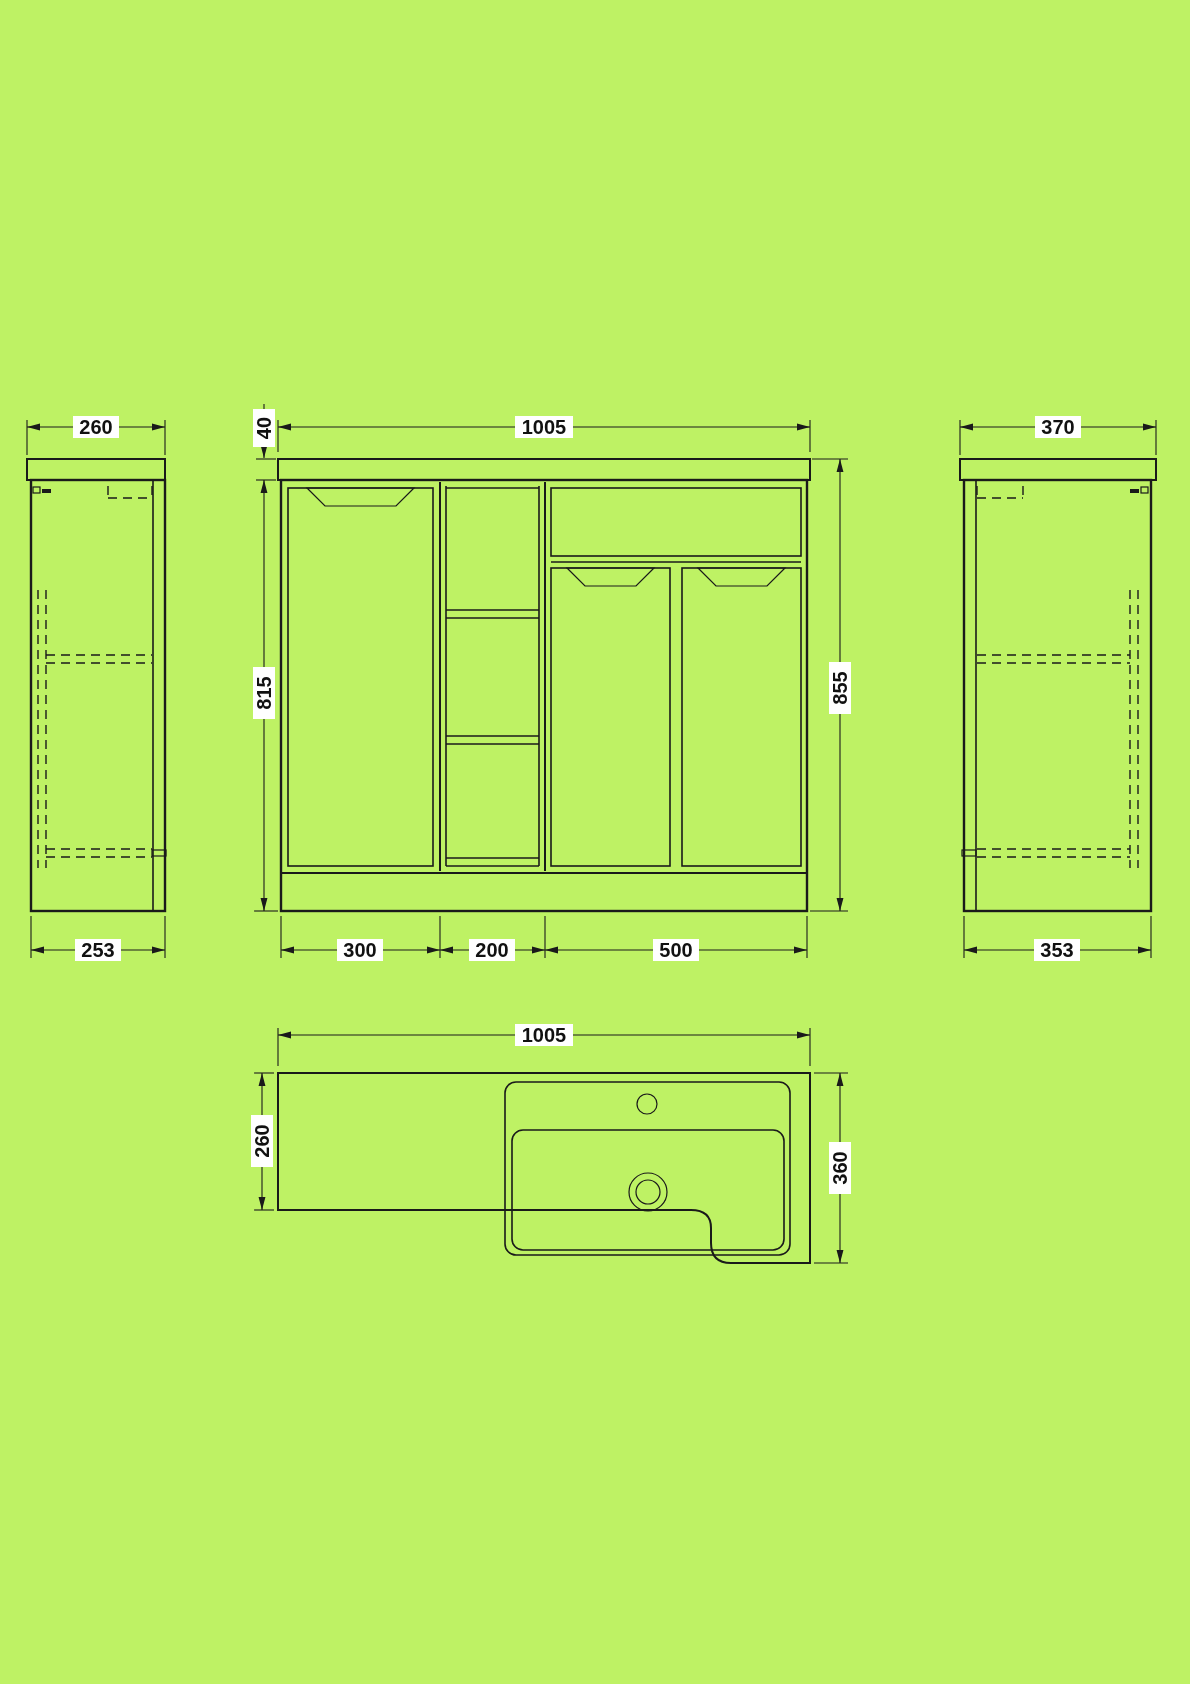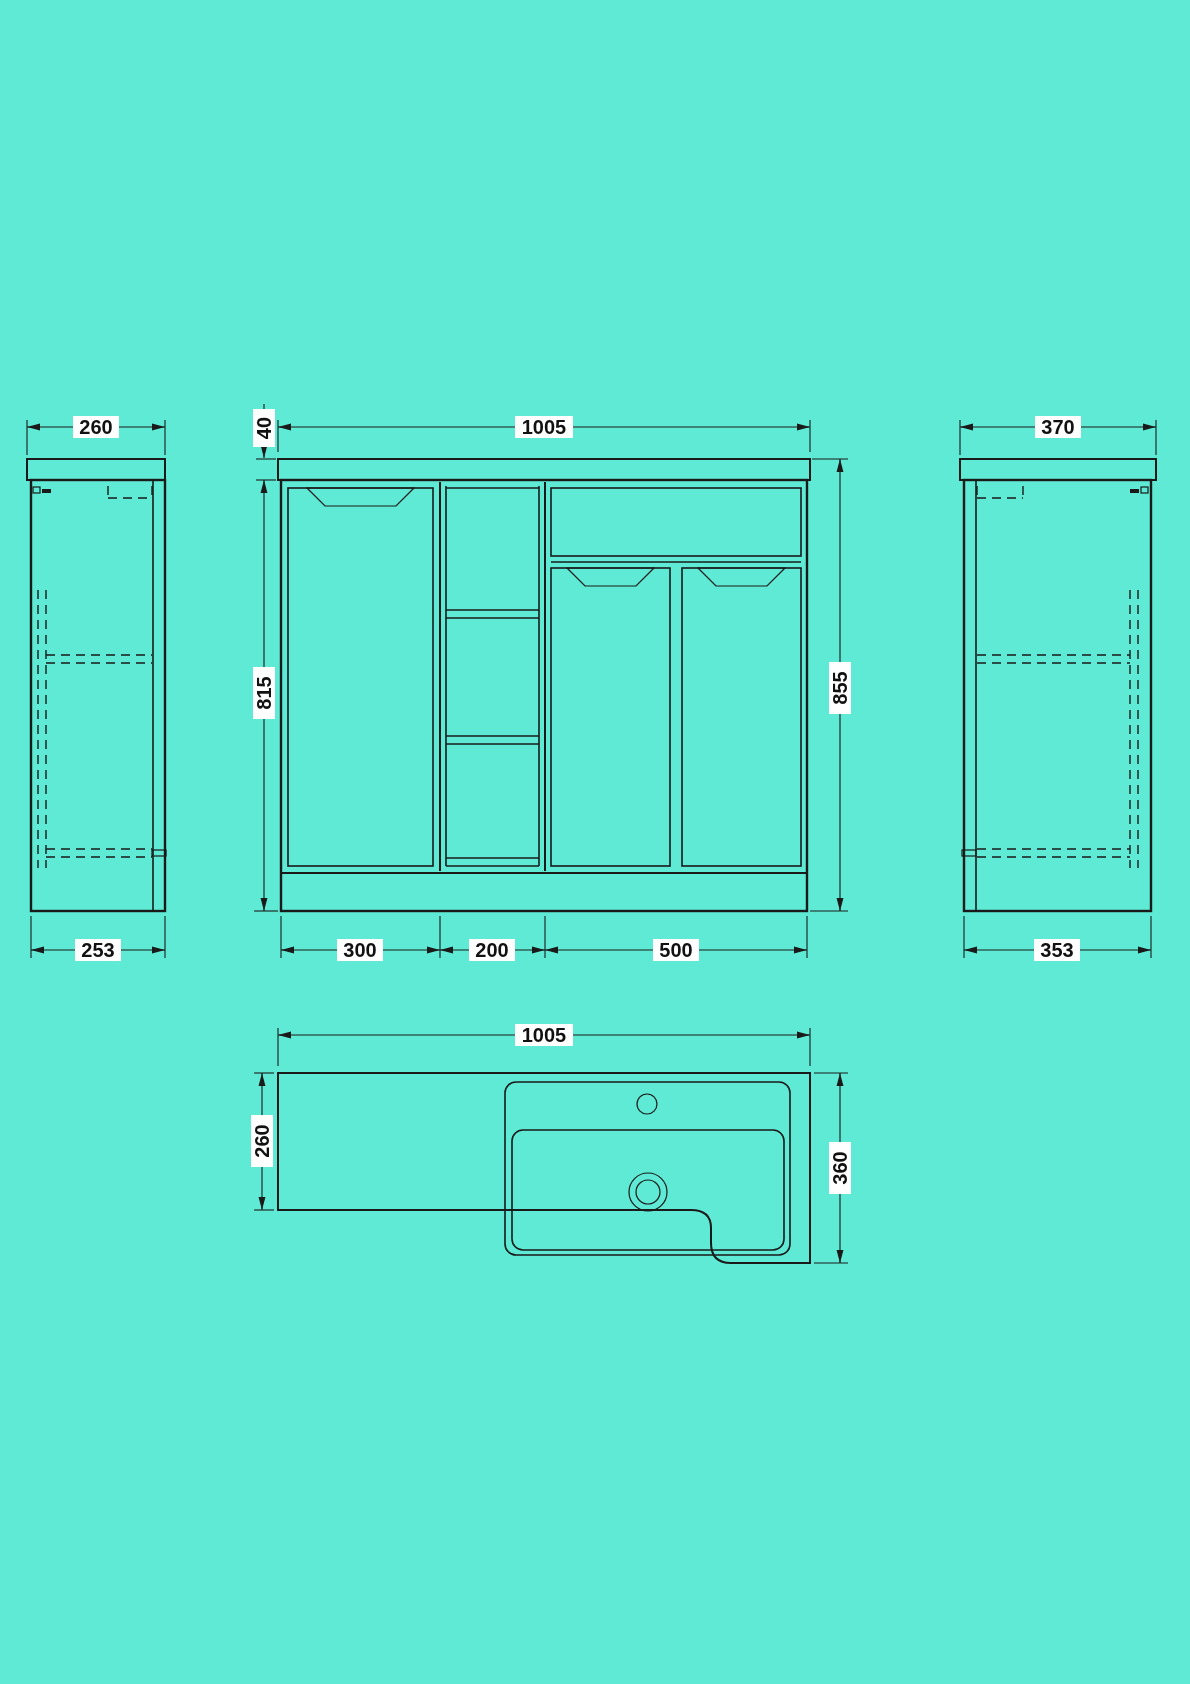--- a/index.html
+++ b/index.html
@@ -1,16 +1,16 @@
 <!DOCTYPE html>
 <html><head>
 <meta charset="utf-8">
 <style>
   html,body{margin:0;padding:0;background:#ffffff;}
-  .page{width:1190px;height:1684px;background:#5eead4;position:relative;}
+  .page{width:1190px;height:1684px;background:#bef264;position:relative;}
   svg{display:block;}
   .outline{fill:none;stroke:#1a1a1a;stroke-width:2.4;}
   .thick{fill:none;stroke:#1a1a1a;stroke-width:2.0;}
   .med{fill:none;stroke:#1a1a1a;stroke-width:1.6;}
   .thin{fill:none;stroke:#1a1a1a;stroke-width:1.2;}
   .dim{fill:none;stroke:#1a1a1a;stroke-width:1.1;}
   .dash{fill:none;stroke:#1a1a1a;stroke-width:1.4;stroke-dasharray:9 6;}
   .dimtext{font-family:"Liberation Sans",sans-serif;font-weight:bold;font-size:20px;fill:#111111;text-anchor:middle;}
   .bg{fill:#ffffff;}
 </style>

